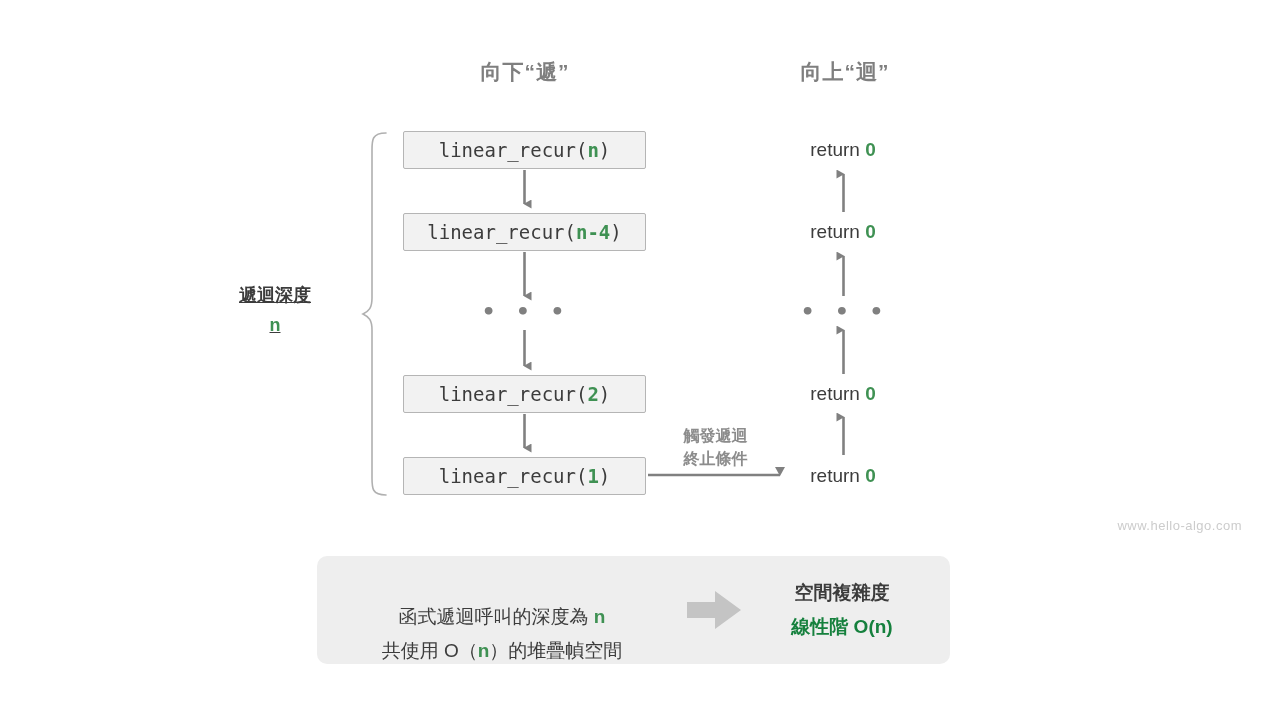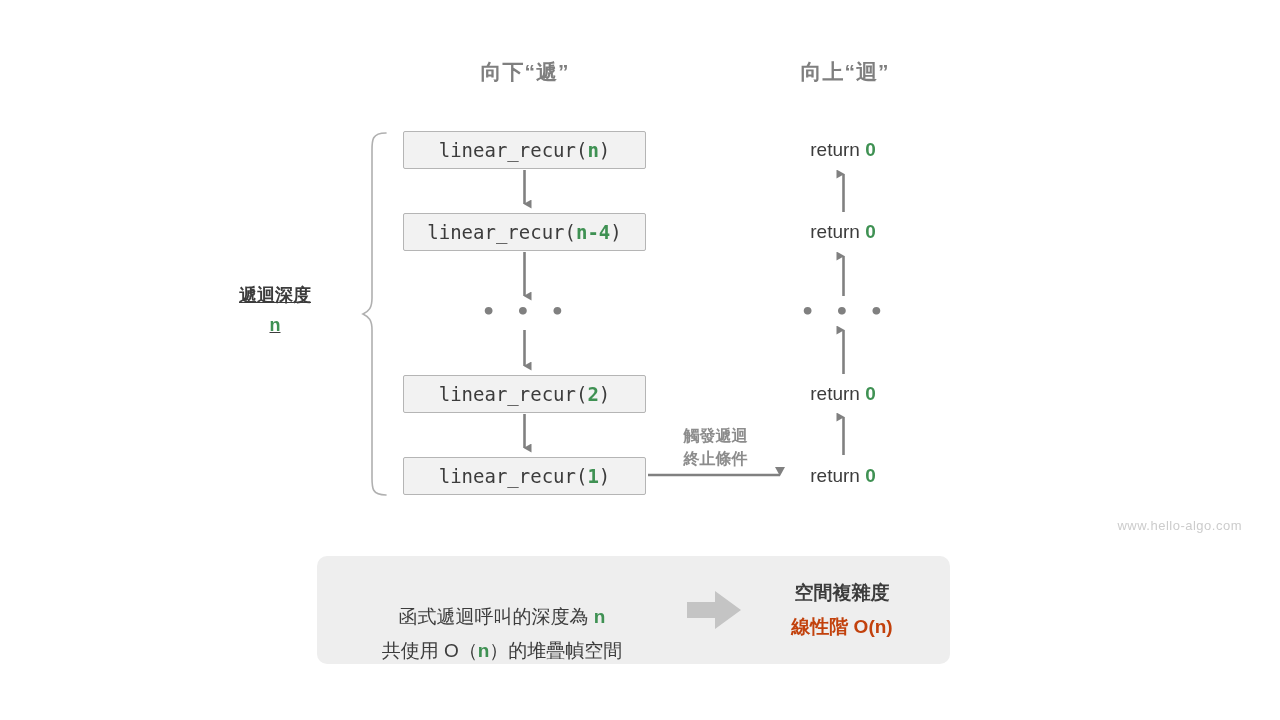--- a/index.html
+++ b/index.html
@@ -135,21 +135,21 @@
     left: 425px;
     top: 20px;
     width: 200px;
     text-align: center;
     font-size: 19px;
     font-weight: bold;
     color: #3c3c3c;
     line-height: 34px;
     white-space: nowrap;
   }
-  #summary-right .blue { color: #c2410c; }
+  #summary-right .blue { color: #15803d; }
 
   
   #watermark {
     position: absolute;
     right: 38px;
     bottom: 18px;
     font-family: Liberation Sans, sans-serif;
     font-size: 13px;
     color: #cccccc;
     letter-spacing: 0.5px;

